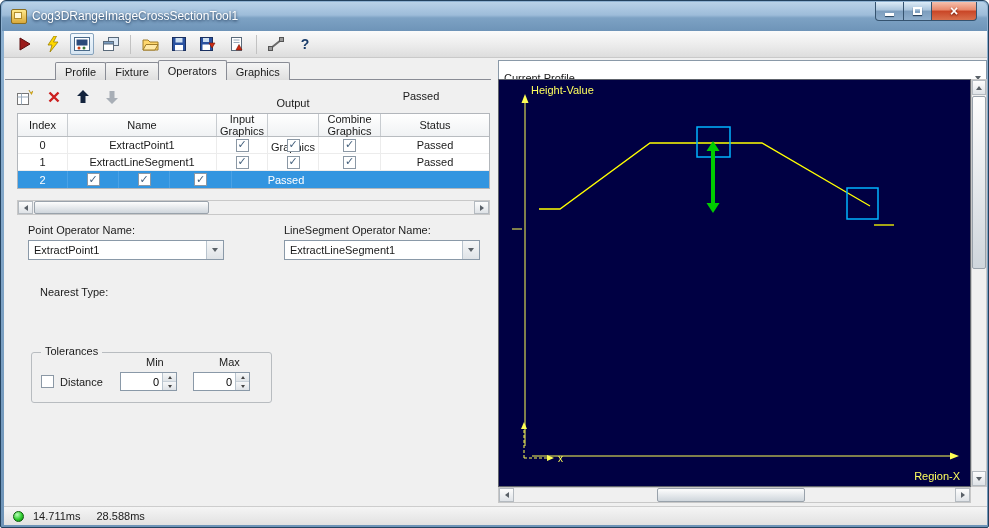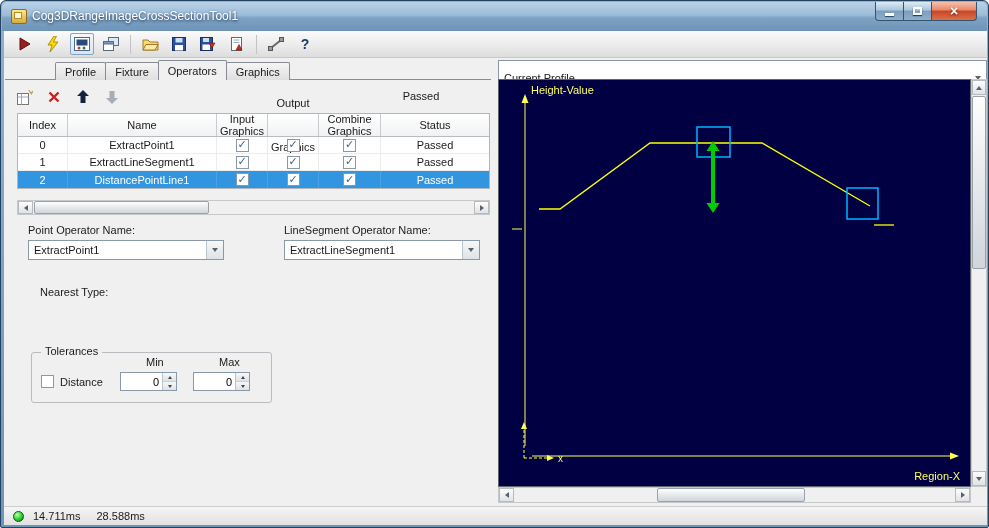--- a/index.html
+++ b/index.html
@@ -316,21 +316,20 @@
         <div class="td c3">
               <span class="cb checked"></span>
             </div>
         <div class="td c4">
               <span class="cb checked"></span>
             </div>
         <div class="td c5">Passed</div>
       </div>
           <div class="tr selected">
         <div class="td c0">2</div>
-        <div class="td c1">DistancePointLine1</div>
         <div class="td c2">
               <span class="cb checked"></span>
             </div>
         <div class="td c3">
               <span class="cb checked"></span>
             </div>
         <div class="td c4">
               <span class="cb checked"></span>
             </div>
         <div class="td c5">Passed</div>

